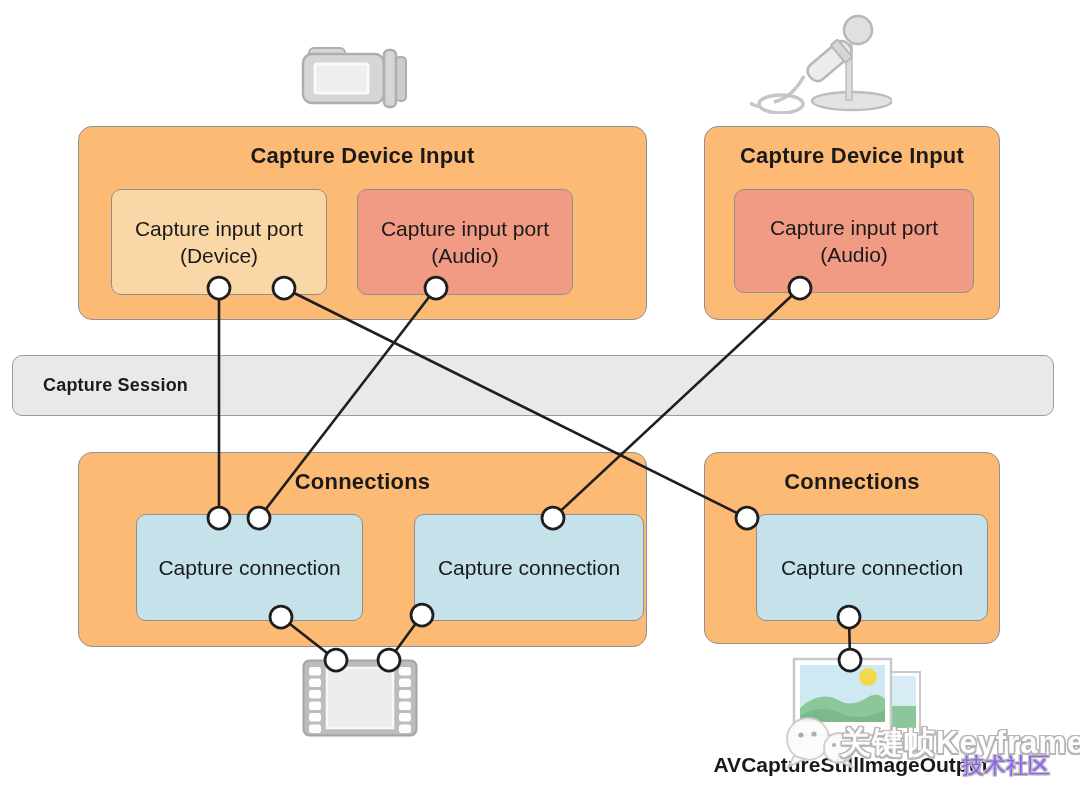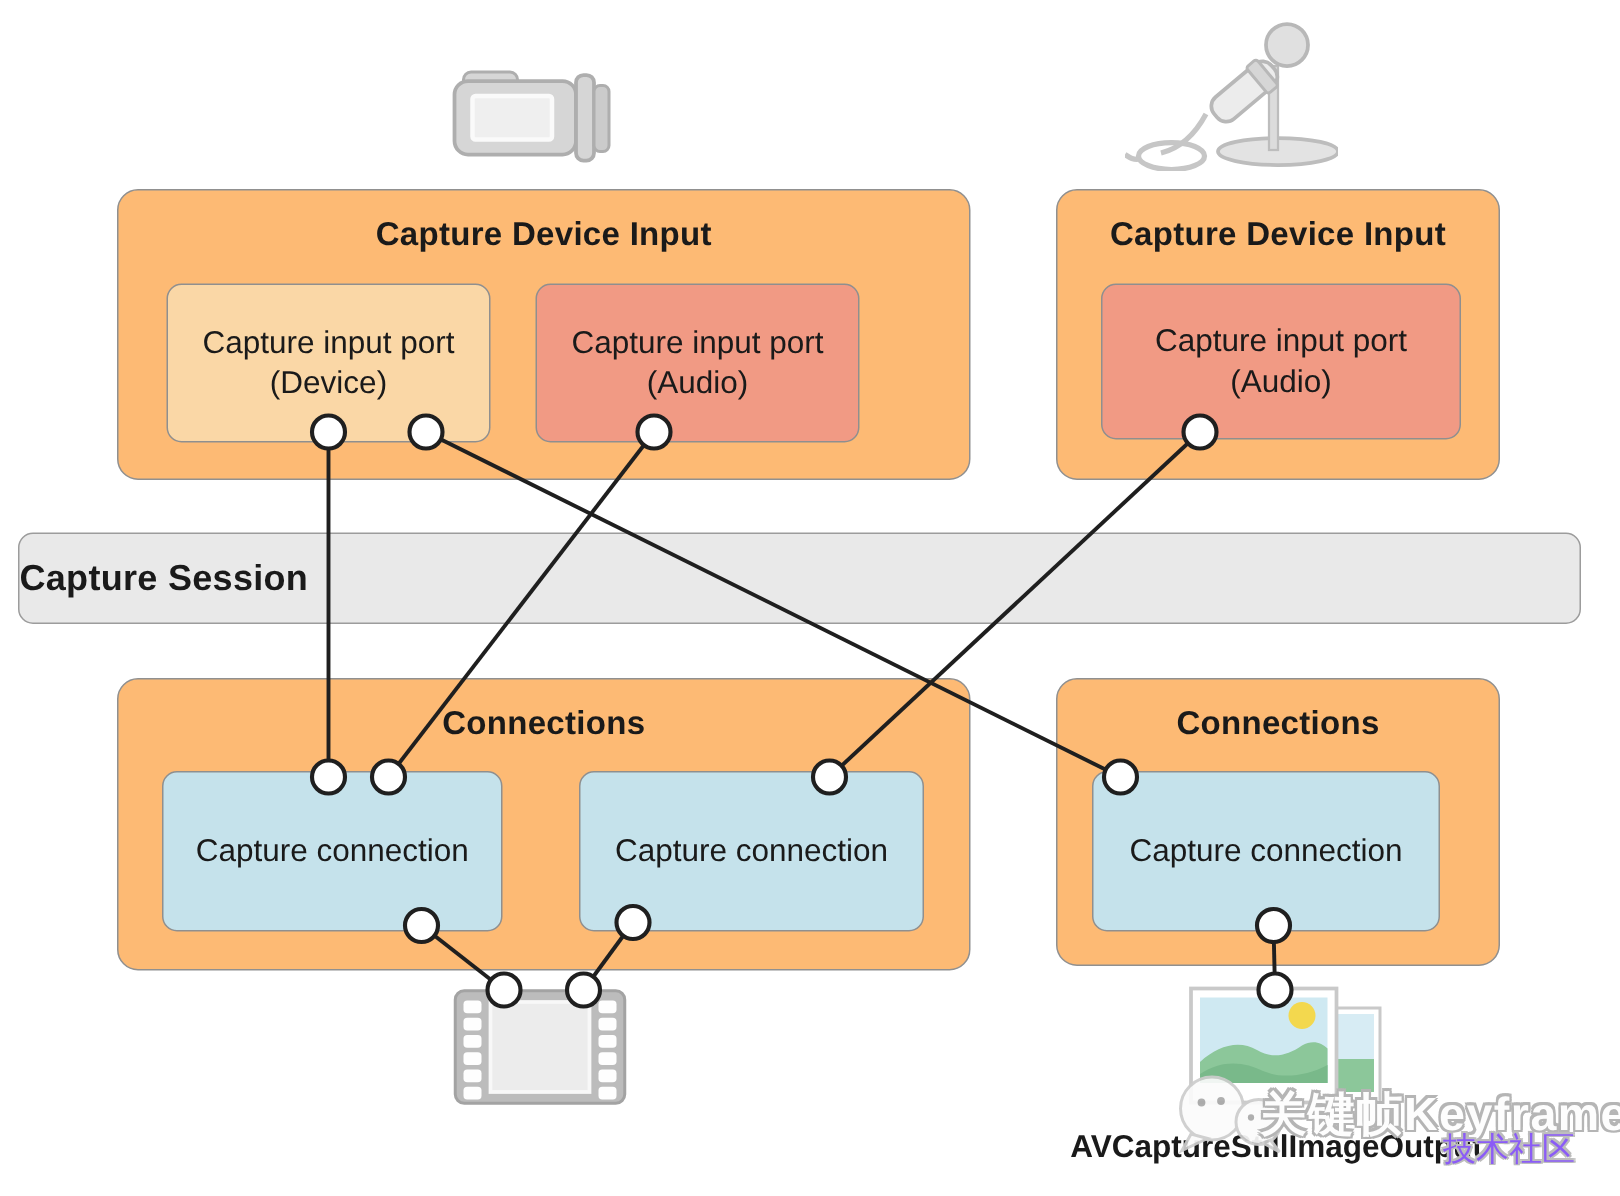--- a/index.html
+++ b/index.html
@@ -8,35 +8,35 @@
     font-family:"Liberation Sans", sans-serif;color:#1a1a1a;
   }
   .abs{position:absolute;}
   .container{
     position:absolute;background:#fdba74;border:1.6px solid #909090;border-radius:14px;
   }
   .session{
     position:absolute;background:#e9e9e9;border:1.6px solid #9c9c9c;border-radius:10px;
     display:flex;align-items:center;
   }
-  .session-label{font-weight:bold;font-size:24px;letter-spacing:.2px;}
+  .session-label{font-weight:bold;font-size:18px;padding-left:30px;letter-spacing:.2px;}
   .box-title{
     position:absolute;top:16px;left:0;right:0;text-align:center;
     font-weight:bold;font-size:22px;letter-spacing:.2px;
   }
   .port-box{
     position:absolute;border:1.6px solid #8f8f8f;border-radius:10px;
     display:flex;flex-direction:column;align-items:center;justify-content:center;
     font-size:21px;line-height:27px;text-align:center;
   }
   .port-box.orange{background:#fad7a6;}
   .port-box.salmon{background:#f19a84;}
   .conn-box{
     position:absolute;background:#c5e2eb;border:1.6px solid #8f8f8f;border-radius:10px;
-    display:flex;align-items:center;justify-content:center;font-size:21px;
+    display:flex;align-items:center;justify-content:center;font-size:21px;margin-left:28px;
   }
   .out-label{
     position:absolute;width:300px;text-align:center;font-weight:bold;font-size:21px;z-index:4;
   }
   #connector-layer{position:absolute;left:0;top:0;z-index:5;pointer-events:none;}
   .watermark{position:absolute;z-index:8;}
   .wm-line1{
     position:absolute;left:840px;top:722px;font-size:31px;font-weight:bold;color:#fdfdfd;
     letter-spacing:1px;white-space:nowrap;
     text-shadow:-1.5px -1.5px 0 #b5b5b5,1.5px -1.5px 0 #b5b5b5,-1.5px 1.5px 0 #b5b5b5,

